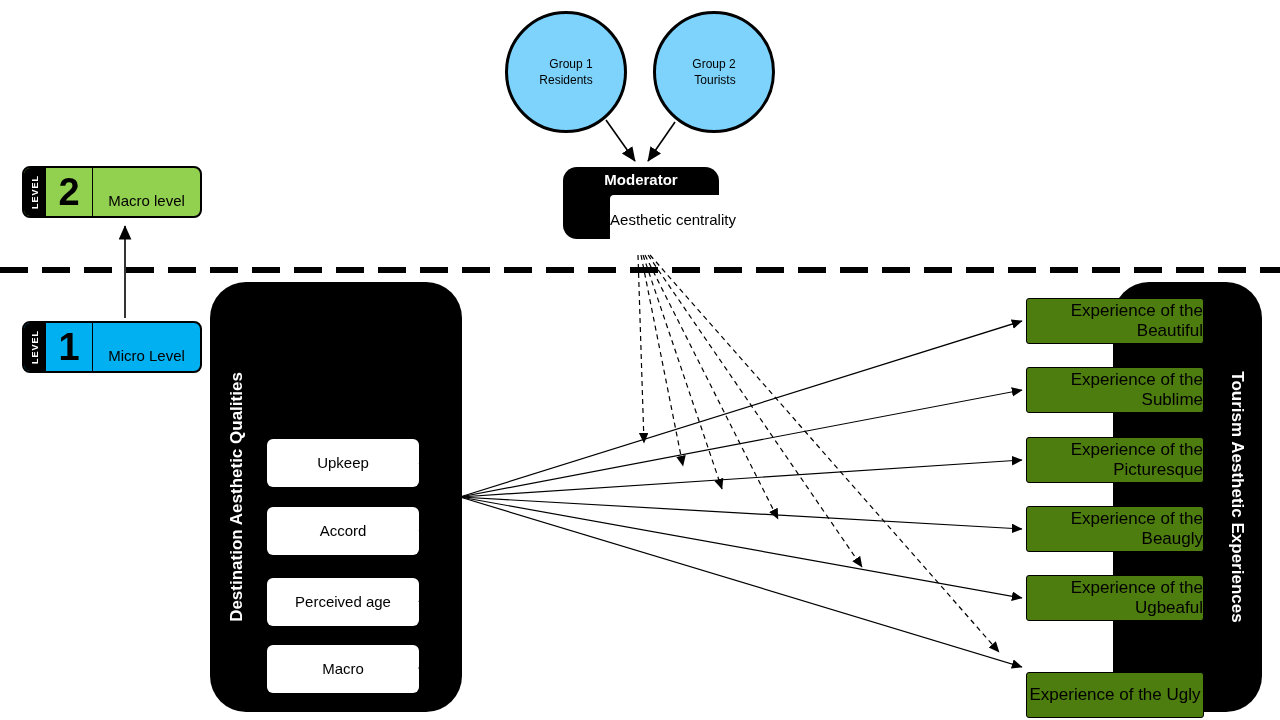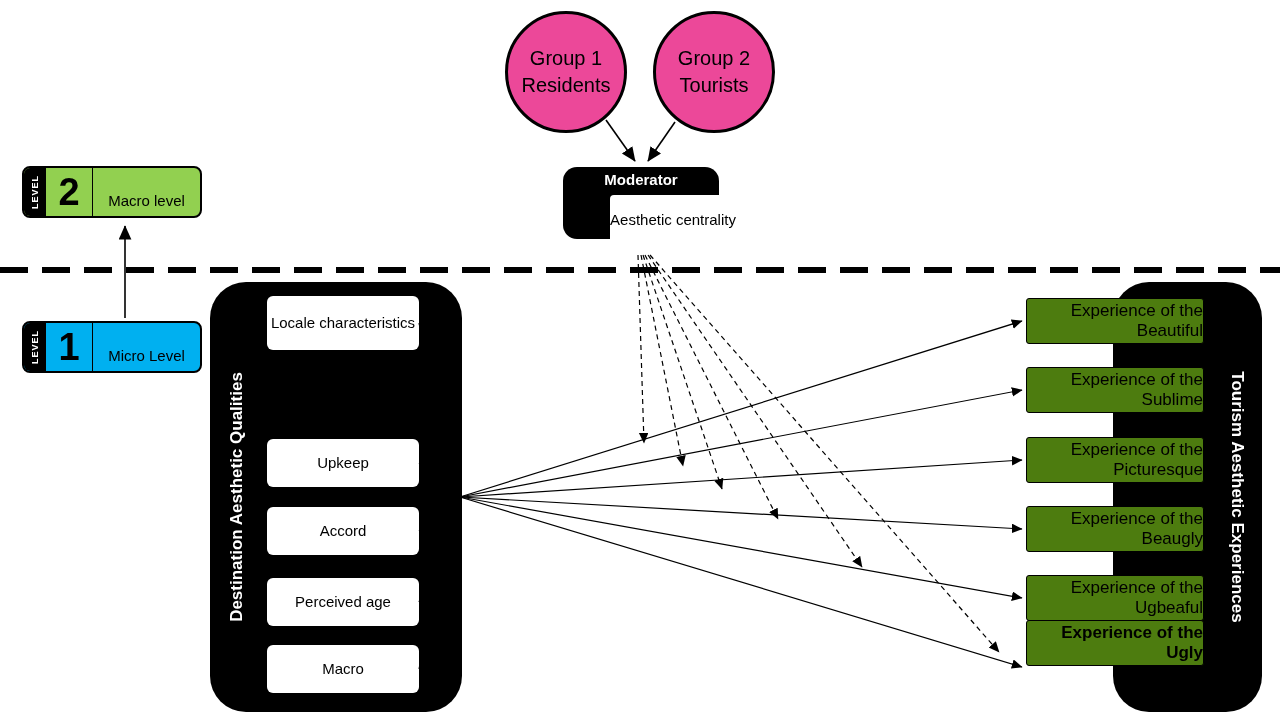--- a/index.html
+++ b/index.html
@@ -6,22 +6,22 @@
   .canvas{
     position:relative;width:1280px;height:720px;background:#fff;overflow:hidden;
     font-family:"Liberation Sans",sans-serif;color:#000;
   }
   .abs{position:absolute;box-sizing:border-box;}
   svg.layer{position:absolute;left:0;top:0;width:1280px;height:720px;z-index:6;pointer-events:none;}
 
   
   .group-circle{
     width:122px;height:122px;border:3px solid #000;border-radius:50%;
-    background:#ec4899;display:flex;align-items:center;justify-content:center;
-    text-align:center;font-size:20px;line-height:1.35;white-space:pre-line;z-index:2;
+    background:#7dd3fc;display:flex;align-items:center;justify-content:center;
+    text-align:right;font-size:12px;line-height:1.35;white-space:pre-line;z-index:2;
   }
 
   
   .moderator{
     left:563px;top:167px;width:156px;height:72px;background:#000;border-radius:14px;z-index:2;
   }
   .moderator-title{
     position:absolute;top:4px;left:0;width:100%;text-align:center;
     color:#fff;font-weight:bold;font-size:15px;
   }
@@ -148,30 +148,29 @@
       <span>LEVEL</span>
     </div>
     <div class="level-num">1</div>
     <div class="level-label">Micro Level</div>
   </div>
 
   <div class="abs panel panel-left"></div>
   <div class="abs vtitle vtitle-left">
     <span>Destination Aesthetic Qualities</span>
   </div>
-  <div class="abs quality-box" style="top:296px;height:54px;">Locale characteristics</div>
   <div class="abs quality-box" style="top:439px;">Upkeep</div>
   <div class="abs quality-box" style="top:507px;">Accord</div>
   <div class="abs quality-box" style="top:578px;">Perceived age</div>
   <div class="abs quality-box" style="top:645px;">Macro</div>
 
   <div class="abs panel panel-right"></div>
   <div class="abs vtitle vtitle-right">
     <span>Tourism Aesthetic Experiences</span>
   </div>
   <div class="abs experience-box" style="top:298px;">Experience of the Beautiful</div>
   <div class="abs experience-box" style="top:367px;">Experience of the Sublime</div>
   <div class="abs experience-box" style="top:437px;">Experience of the Picturesque</div>
   <div class="abs experience-box" style="top:506px;padding-left:16px;">Experience of the Beaugly</div>
   <div class="abs experience-box" style="top:575px;padding-left:11px;">Experience of the Ugbeaful</div>
-  <div class="abs experience-box" style="top:620px;font-weight:bold;">Experience of the Ugly</div>
+  <div class="abs experience-box" style="top:672px;">Experience of the Ugly</div>
 
 </div>
 
 </body></html>

